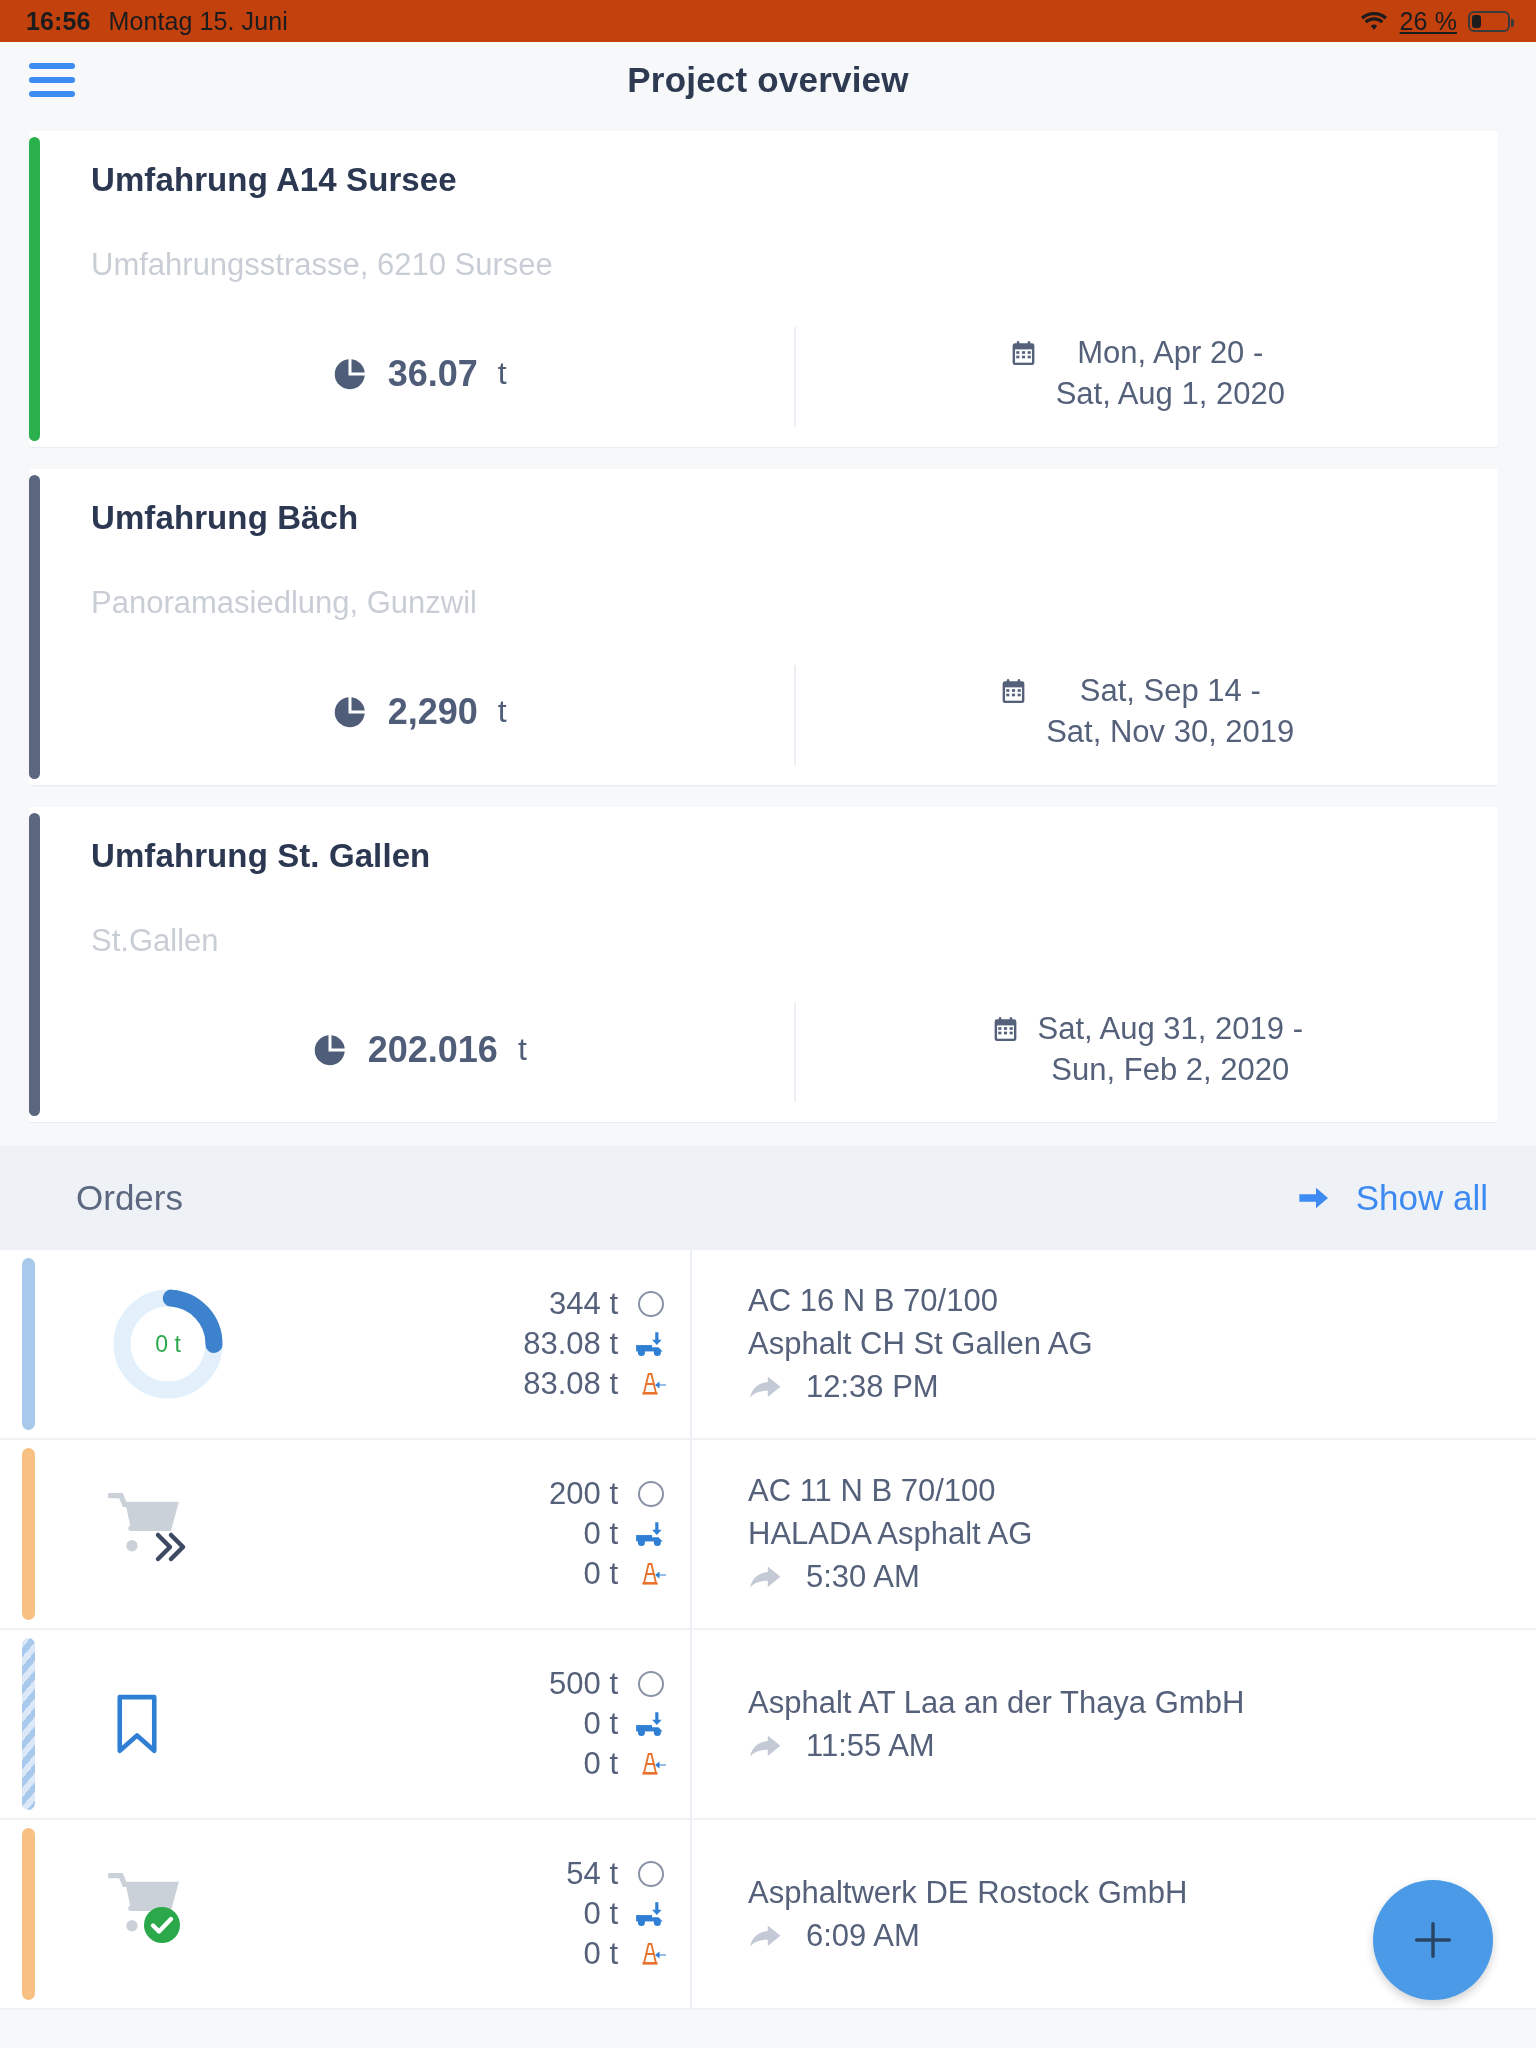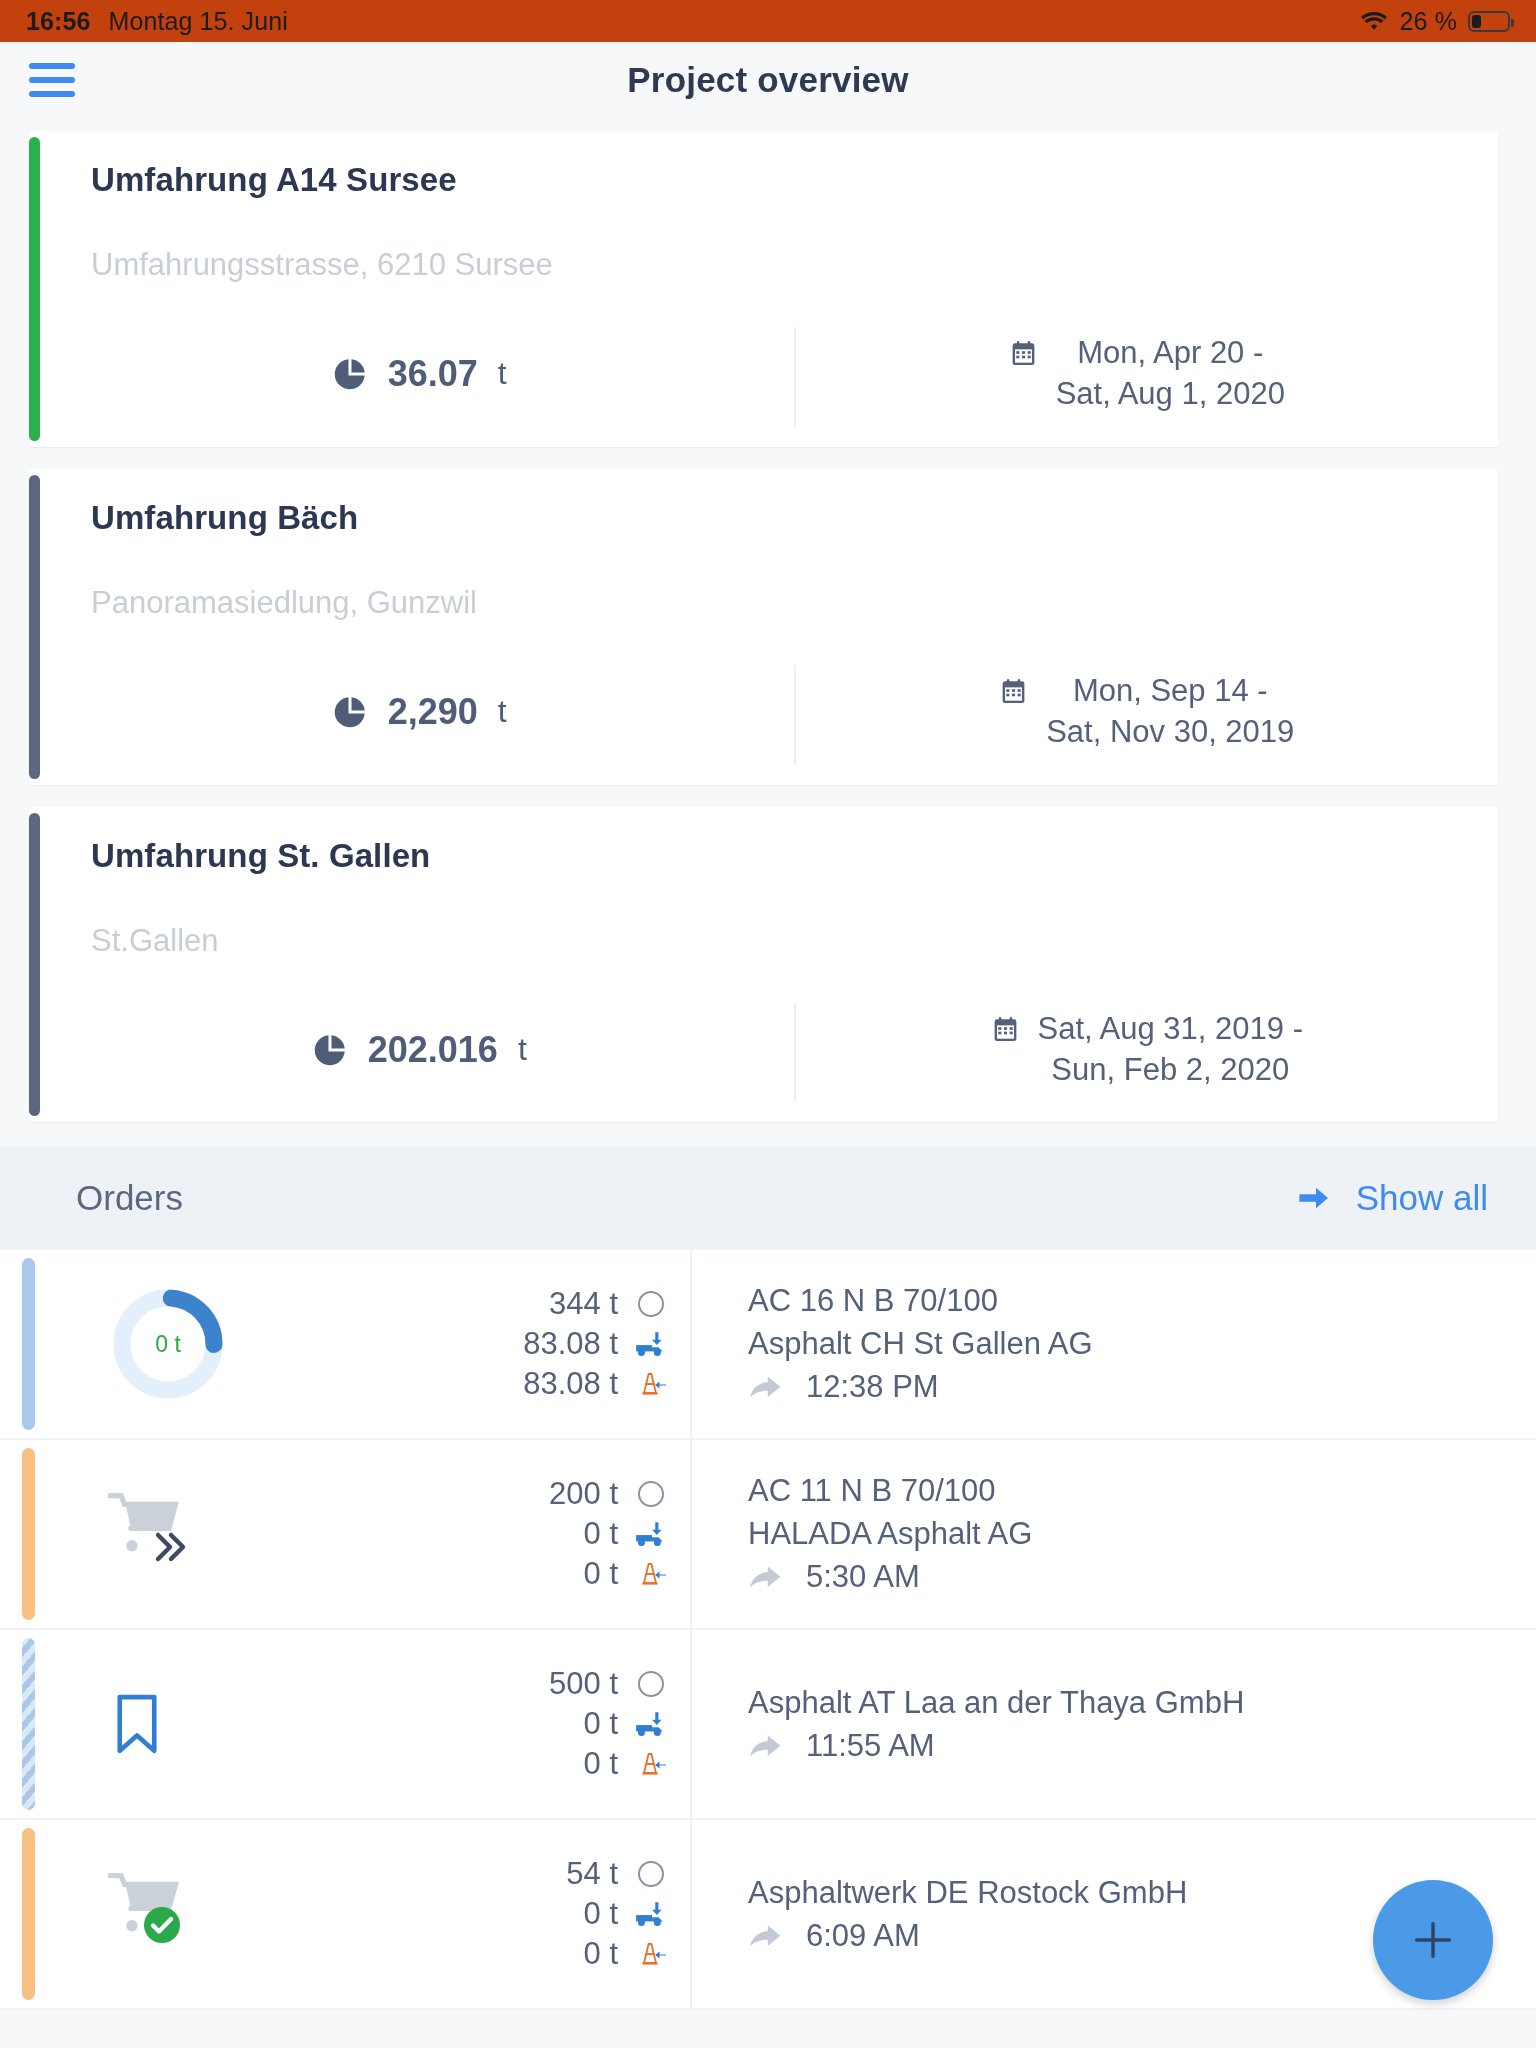--- a/index.html
+++ b/index.html
@@ -19,21 +19,21 @@
     padding: 0 26px 0 26px;
     font-size: 25px; color: #1c1c1e;
     letter-spacing: .1px;
     background: #c2410c;
   }
   .sb-left { display: flex; align-items: center; gap: 18px; }
   .sb-time { font-weight: 600; }
   .sb-date { font-weight: 500; }
   .sb-right { margin-left: auto; display: flex; align-items: center; gap: 11px; }
   .wifi-icon { width: 30px; height: 22px; display:block; }
-  .sb-batt-text { font-size: 25px; font-weight: 400; }
+  .sb-batt-text { font-size: 25px; font-weight: 400; text-decoration: underline; }
   .batt {
     width: 42px; height: 21px; border: 2px solid #3a3a3c; border-radius: 6px;
     position: relative; display:flex; align-items:center; padding: 2px;
   }
   .batt:after {
     content:""; position:absolute; right:-6px; top:6px;
     width:3px; height:8px; background:#3a3a3c; border-radius:0 2px 2px 0;
   }
   .batt-fill { height: 100%; width: 26%; background:#1c1c1e; border-radius:3px; }
 
@@ -270,21 +270,21 @@
                   <rect x="10.7" y="10.5" width="2.6" height="2.2"></rect>
                   <rect x="15.4" y="10.5" width="2.6" height="2.2"></rect>
                   <rect x="6" y="14.2" width="2.6" height="2.2"></rect>
                   <rect x="10.7" y="14.2" width="2.6" height="2.2"></rect>
                   <rect x="15.4" y="14.2" width="2.6" height="2.2"></rect>
                 </g>
               <rect x="6.5" y="2" width="2" height="4" rx="1" fill="#55617a"></rect>
               <rect x="15.5" y="2" width="2" height="4" rx="1" fill="#55617a"></rect>
             </svg>
             <div class="datetext">
-              <div>Mon, Sep 14 -</div>
+              <div>Sat, Sep 14 -</div>
               <div>Sat, Nov 30, 2019</div>
             </div>
           </div>
         </div>
       </div>
     </div>
   </div>
 
   <div class="card">
     <div class="accent" style="background:#5a677f"></div>

